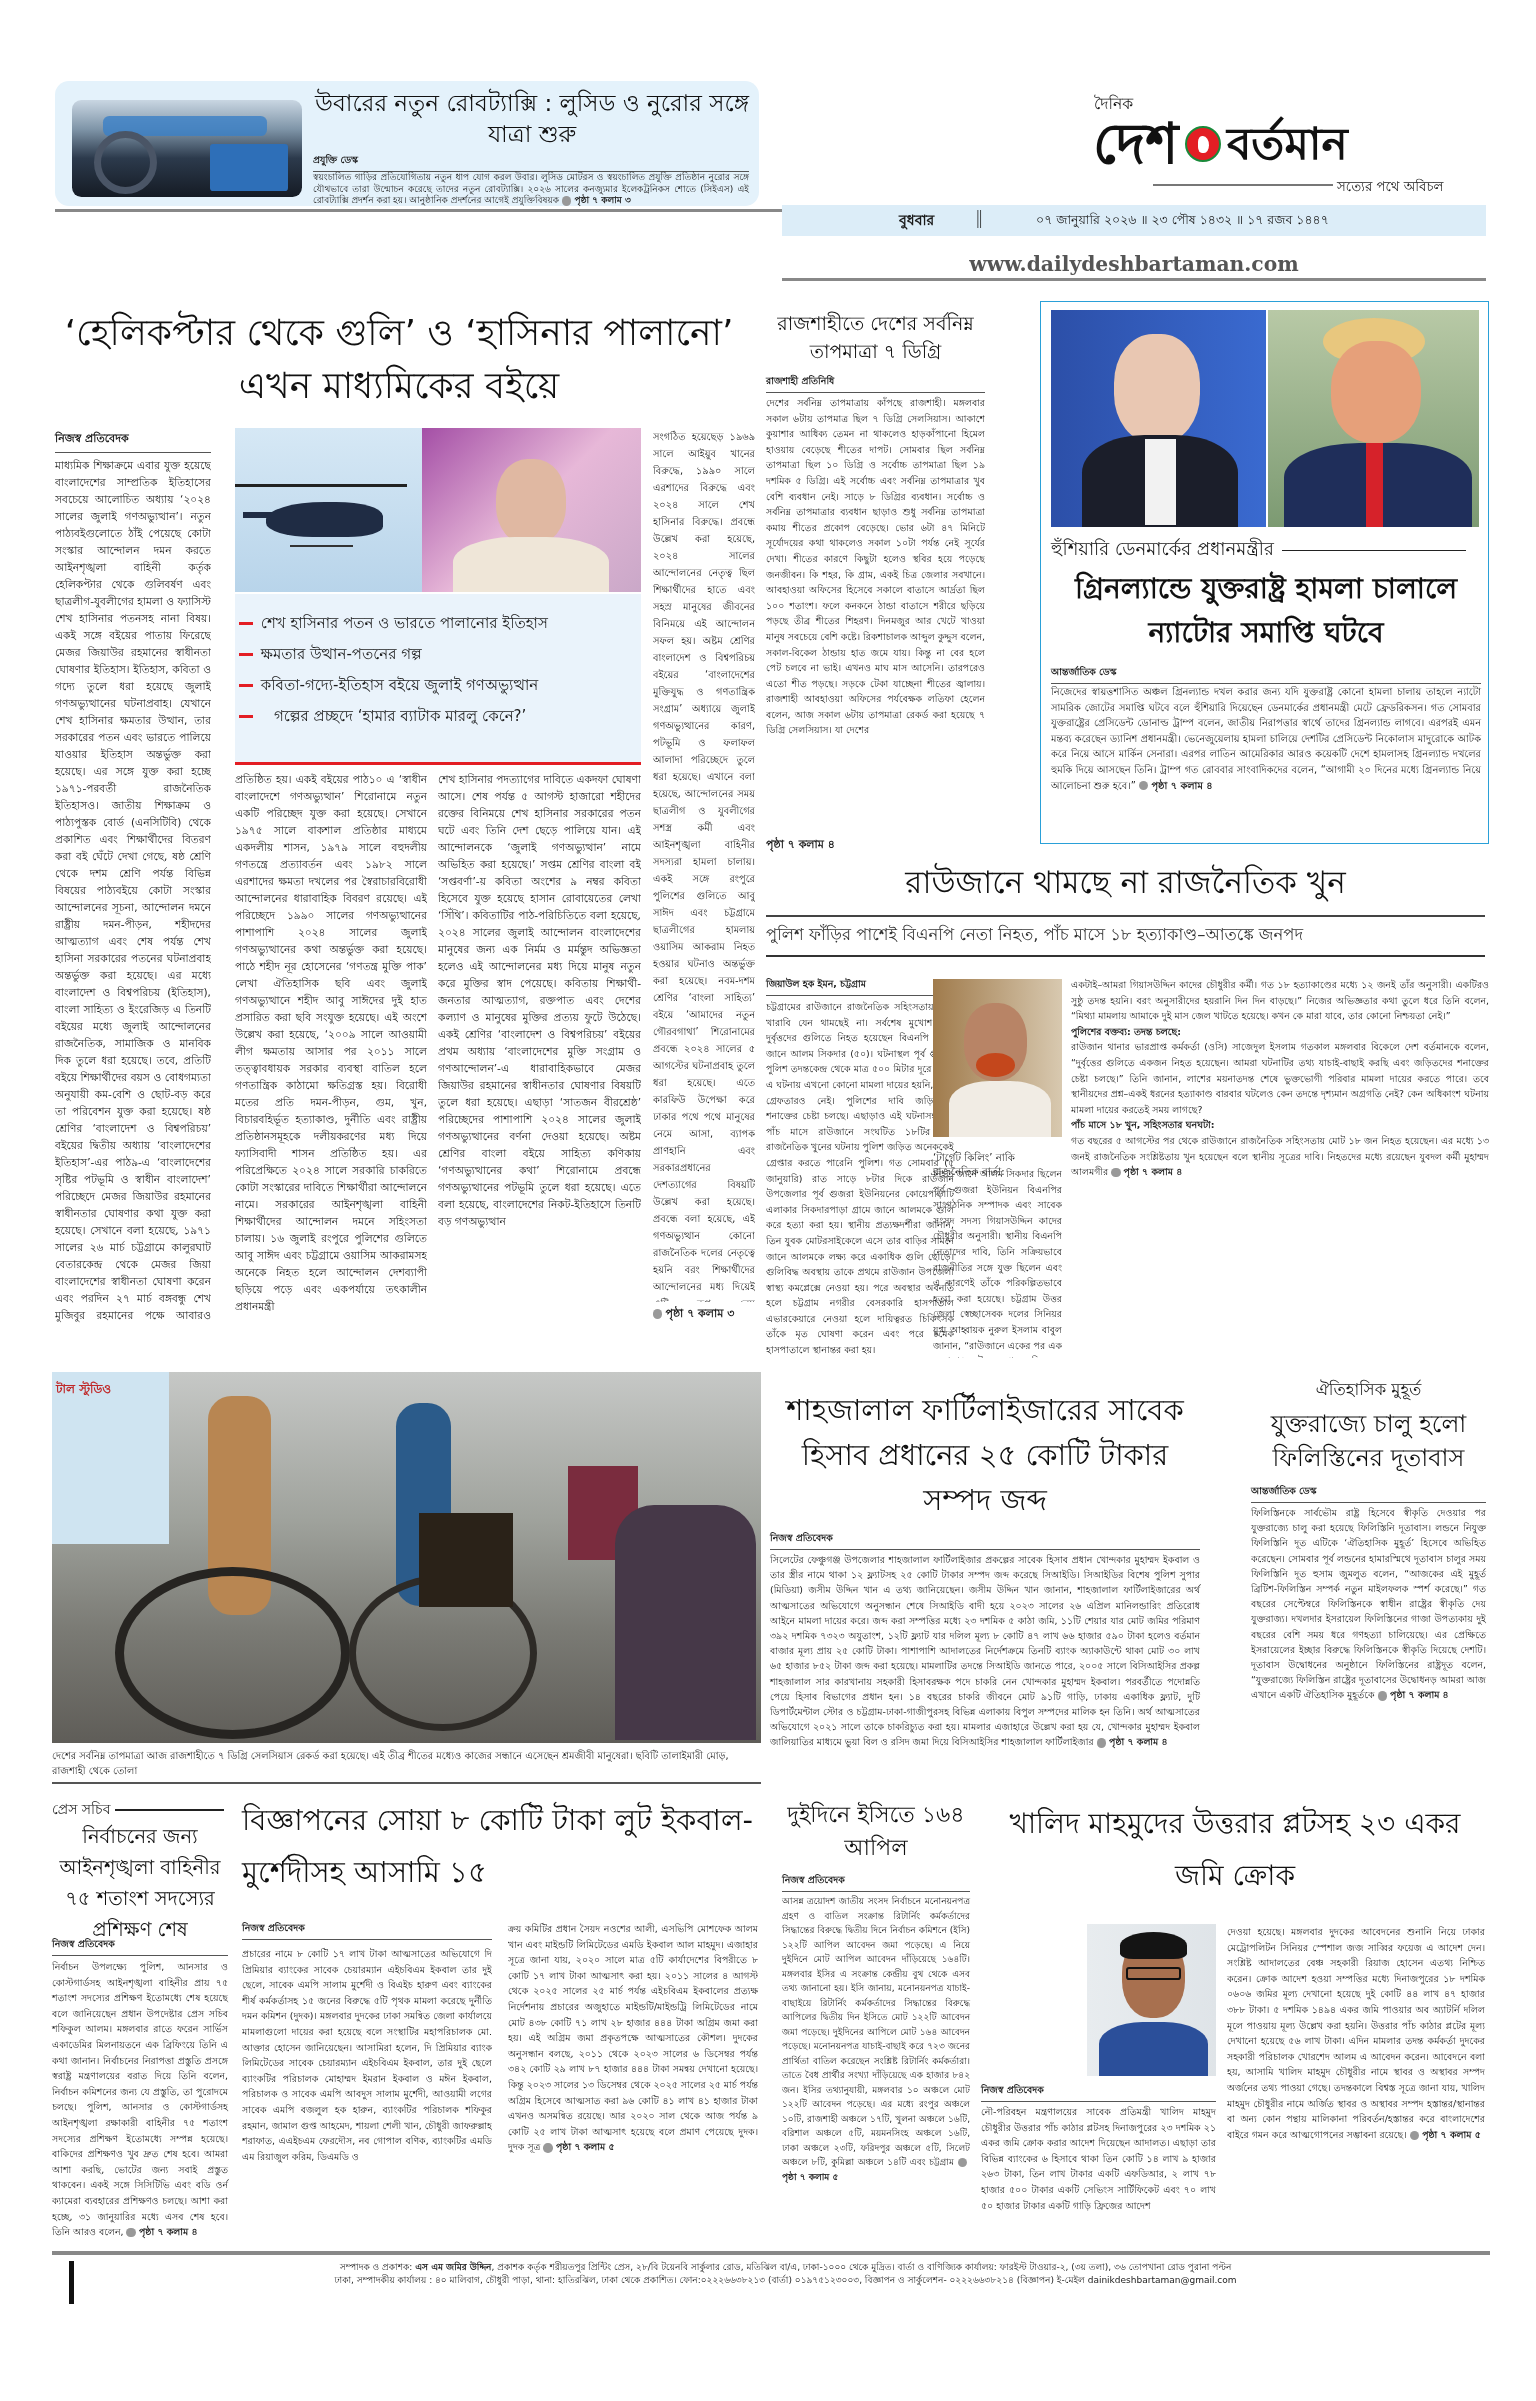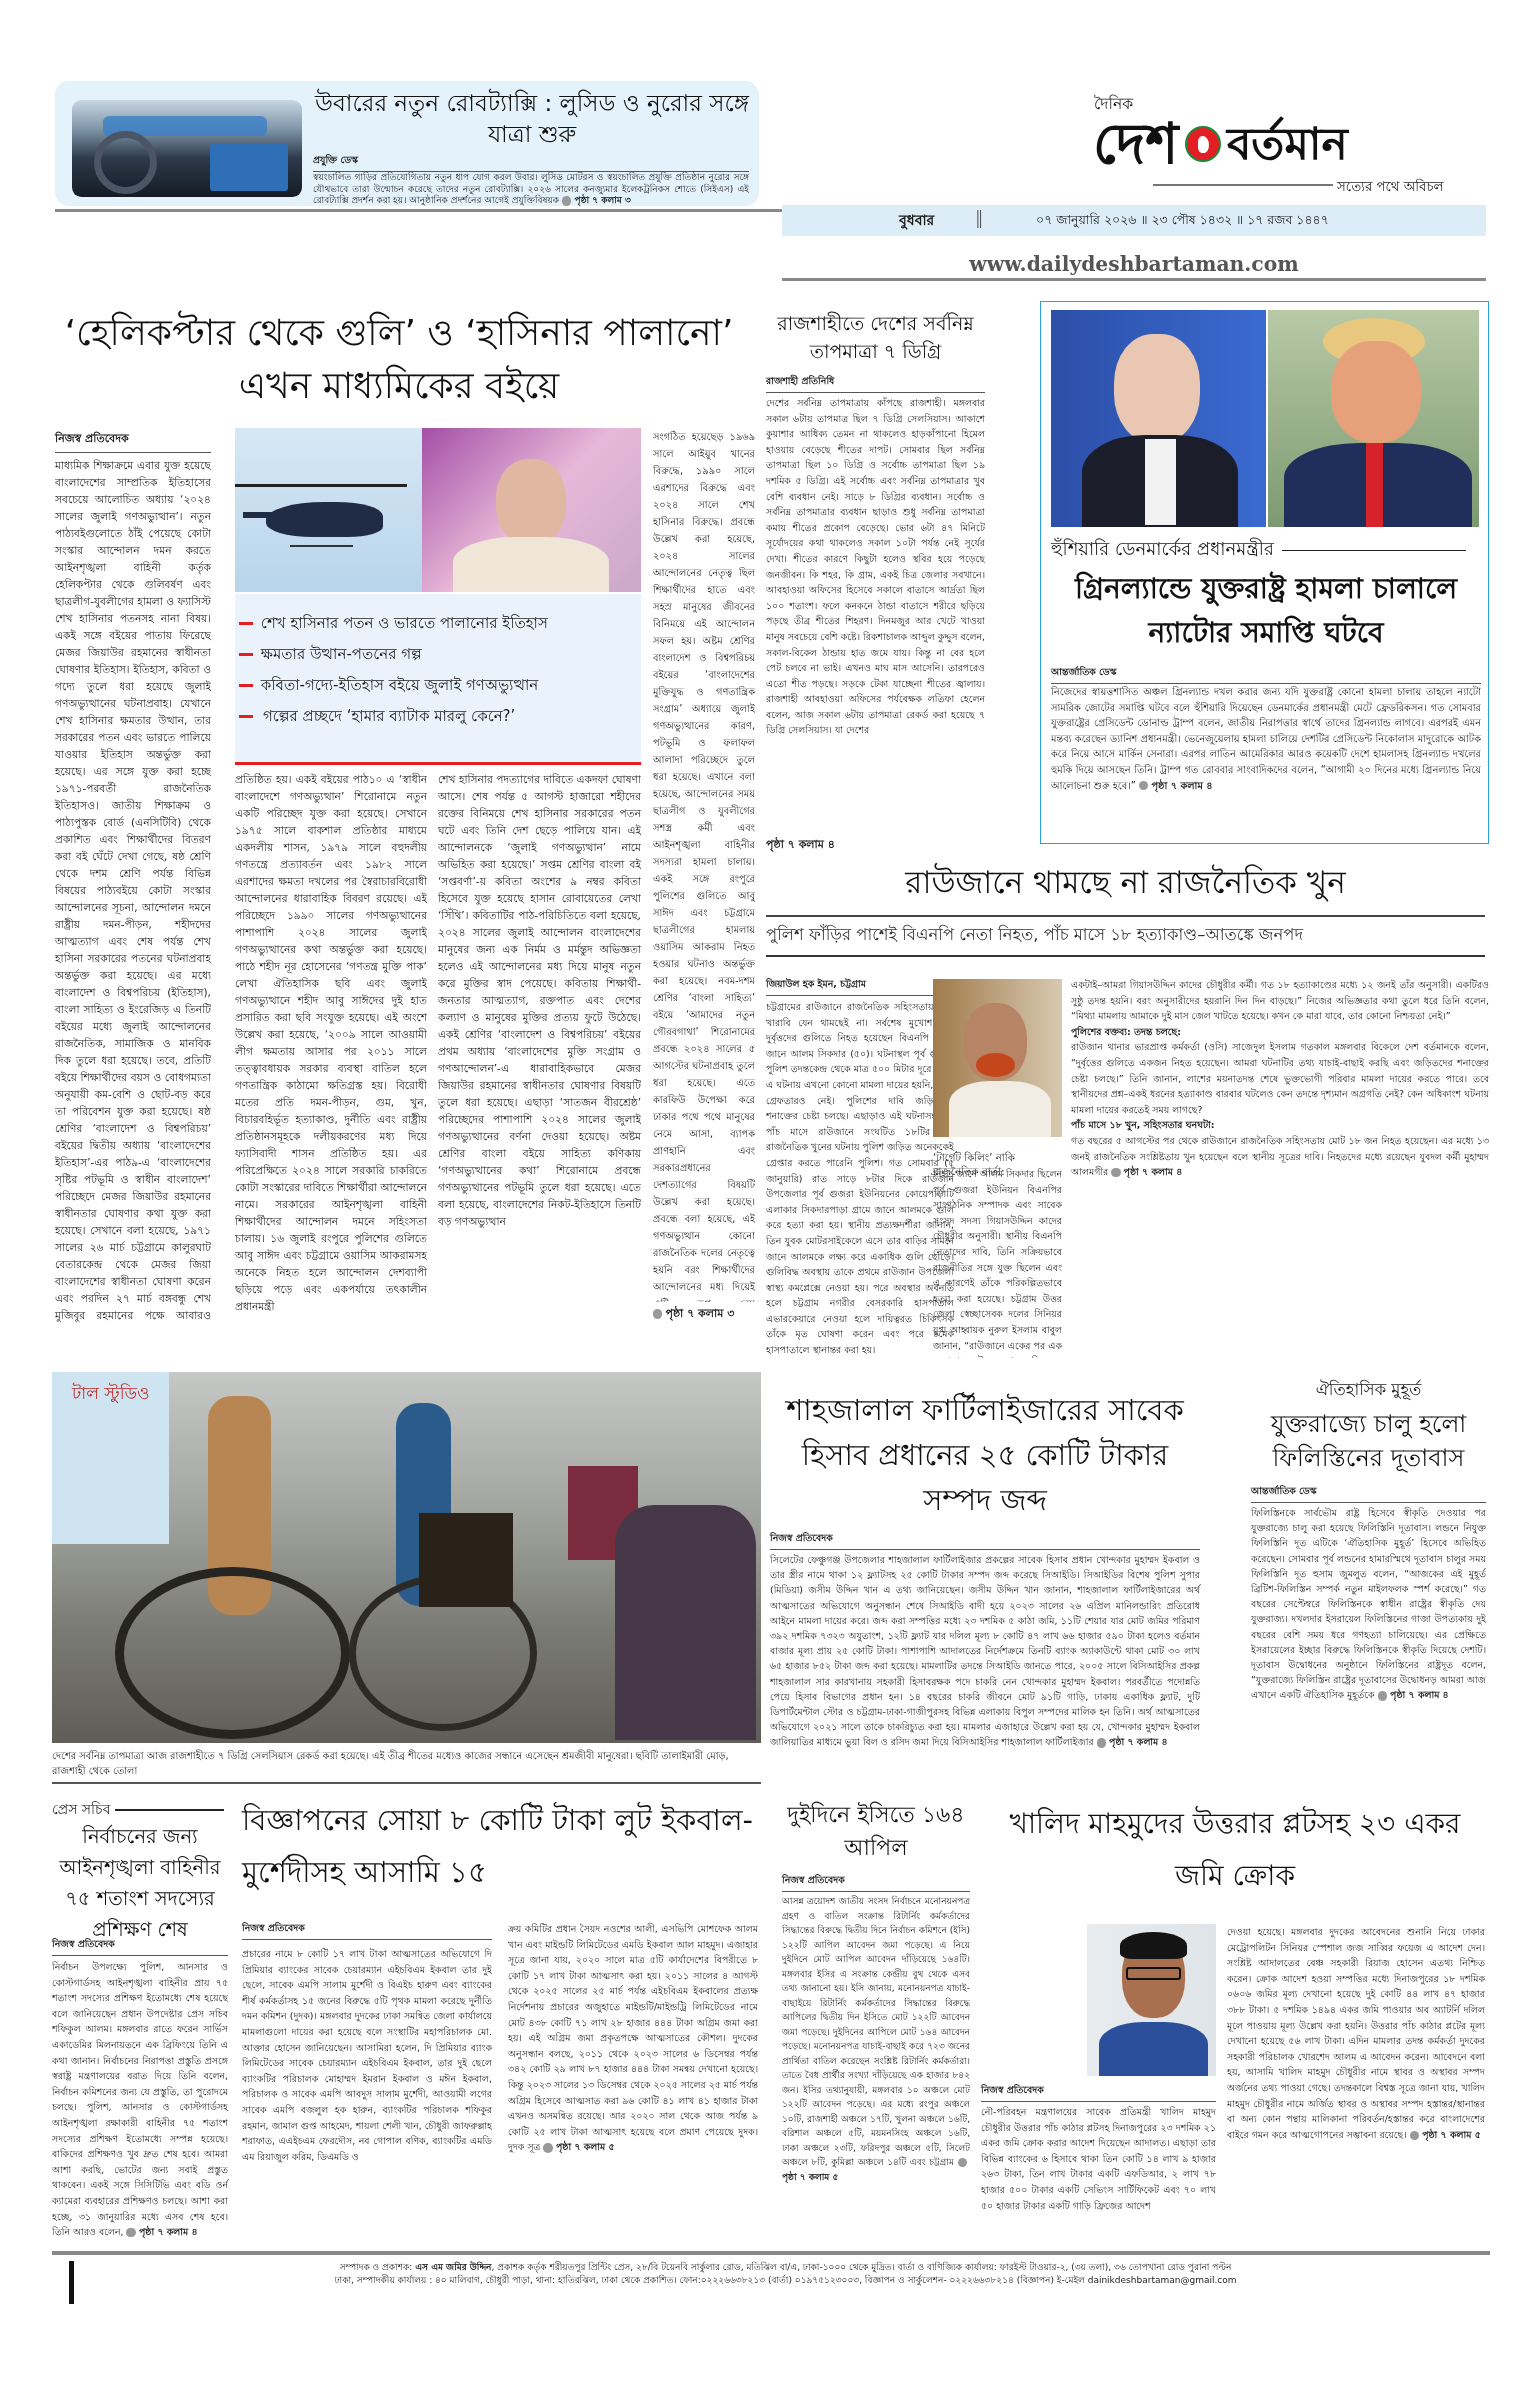--- a/index.html
+++ b/index.html
@@ -74,21 +74,21 @@
       <span>শেখ হাসিনার পতন ও ভারতে পালানোর ইতিহাস</span>
     </div>
   <div style="font-size:15px;line-height:31px;display:flex;align-items:center;gap:7.8px">
       <span style="width:14px;height:3.9px;background:#e31e24;display:inline-block"></span>
       <span>ক্ষমতার উত্থান-পতনের গল্প</span>
     </div>
   <div style="font-size:15px;line-height:31px;display:flex;align-items:center;gap:7.8px">
       <span style="width:14px;height:3.9px;background:#e31e24;display:inline-block"></span>
       <span>কবিতা-গদ্যে-ইতিহাস বইয়ে জুলাই গণঅভ্যুত্থান</span>
     </div>
-  <div style="font-size:15px;line-height:31px;display:flex;align-items:center;gap:10px">
+  <div style="font-size:15px;line-height:31px;display:flex;align-items:center;gap:21px">
       <span style="width:14px;height:3.9px;background:#e31e24;display:inline-block"></span>
       <span>গল্পের প্রচ্ছদে ‘হামার ব্যাটাক মারলু কেনে?’</span>
     </div>
 </div>
 <div class="abs" style="left:235px;top:762px;width:406px;height:3.1px;background:#e31e24"></div>
 <div class="abs body" style="left:235px;top:771px;width:192px;height:555px;overflow:hidden">প্রতিষ্ঠিত হয়। একই বইয়ের পাঠ১০ এ ‘স্বাধীন বাংলাদেশে গণঅভ্যুত্থান’ শিরোনামে নতুন একটি পরিচ্ছেদ যুক্ত করা হয়েছে। সেখানে ১৯৭৫ সালে বাকশাল প্রতিষ্ঠার মাধ্যমে একদলীয় শাসন, ১৯৭৯ সালে বহুদলীয় গণতন্ত্রে প্রত্যাবর্তন এবং ১৯৮২ সালে এরশাদের ক্ষমতা দখলের পর স্বৈরাচারবিরোধী আন্দোলনের ধারাবাহিক বিবরণ রয়েছে। এই পরিচ্ছেদে ১৯৯০ সালের গণঅভ্যুত্থানের পাশাপাশি ২০২৪ সালের জুলাই গণঅভ্যুত্থানের কথা অন্তর্ভুক্ত করা হয়েছে। পাঠে শহীদ নূর হোসেনের ‘গণতন্ত্র মুক্তি পাক’ লেখা ঐতিহাসিক ছবি এবং জুলাই গণঅভ্যুত্থানে শহীদ আবু সাঈদের দুই হাত প্রসারিত করা ছবি সংযুক্ত হয়েছে। এই অংশে উল্লেখ করা হয়েছে, ‘২০০৯ সালে আওয়ামী লীগ ক্ষমতায় আসার পর ২০১১ সালে তত্ত্বাবধায়ক সরকার ব্যবস্থা বাতিল হলে গণতান্ত্রিক কাঠামো ক্ষতিগ্রস্ত হয়। বিরোধী মতের প্রতি দমন-পীড়ন, গুম, খুন, বিচারবহির্ভূত হত্যাকাণ্ড, দুর্নীতি এবং রাষ্ট্রীয় প্রতিষ্ঠানসমূহকে দলীয়করণের মধ্য দিয়ে ফ্যাসিবাদী শাসন প্রতিষ্ঠিত হয়। এর পরিপ্রেক্ষিতে ২০২৪ সালে সরকারি চাকরিতে কোটা সংস্কারের দাবিতে শিক্ষার্থীরা আন্দোলনে নামে। সরকারের আইনশৃঙ্খলা বাহিনী শিক্ষার্থীদের আন্দোলন দমনে সহিংসতা চালায়। ১৬ জুলাই রংপুরে পুলিশের গুলিতে আবু সাঈদ এবং চট্টগ্রামে ওয়াসিম আকরামসহ অনেকে নিহত হলে আন্দোলন দেশব্যাপী ছড়িয়ে পড়ে এবং একপর্যায়ে তৎকালীন প্রধানমন্ত্রী</div>
 <div class="abs body" style="left:438px;top:771px;width:203px;height:555px;overflow:hidden">শেখ হাসিনার পদত্যাগের দাবিতে একদফা ঘোষণা আসে। শেষ পর্যন্ত ৫ আগস্ট হাজারো শহীদের রক্তের বিনিময়ে শেখ হাসিনার সরকারের পতন ঘটে এবং তিনি দেশ ছেড়ে পালিয়ে যান। এই আন্দোলনকে ‘জুলাই গণঅভ্যুত্থান’ নামে অভিহিত করা হয়েছে।’ সপ্তম শ্রেণির বাংলা বই ‘সপ্তবর্ণা’-য় কবিতা অংশের ৯ নম্বর কবিতা হিসেবে যুক্ত হয়েছে হাসান রোবায়েতের লেখা ‘সিঁথি’। কবিতাটির পাঠ-পরিচিতিতে বলা হয়েছে, ২০২৪ সালের জুলাই আন্দোলন বাংলাদেশের মানুষের জন্য এক নির্মম ও মর্মন্তুদ অভিজ্ঞতা হলেও এই আন্দোলনের মধ্য দিয়ে মানুষ নতুন করে মুক্তির স্বাদ পেয়েছে। কবিতায় শিক্ষার্থী-জনতার আত্মত্যাগ, রক্তপাত এবং দেশের কল্যাণ ও মানুষের মুক্তির প্রত্যয় ফুটে উঠেছে। একই শ্রেণির ‘বাংলাদেশ ও বিশ্বপরিচয়’ বইয়ের প্রথম অধ্যায় ‘বাংলাদেশের মুক্তি সংগ্রাম ও গণআন্দোলন’-এ ধারাবাহিকভাবে মেজর জিয়াউর রহমানের স্বাধীনতার ঘোষণার বিষয়টি তুলে ধরা হয়েছে। এছাড়া ‘সাতজন বীরশ্রেষ্ঠ’ পরিচ্ছেদের পাশাপাশি ২০২৪ সালের জুলাই গণঅভ্যুত্থানের বর্ণনা দেওয়া হয়েছে। অষ্টম শ্রেণির বাংলা বইয়ে সাহিত্য কণিকায় ‘গণঅভ্যুত্থানের কথা’ শিরোনামে প্রবন্ধে গণঅভ্যুত্থানের পটভূমি তুলে ধরা হয়েছে। এতে বলা হয়েছে, বাংলাদেশের নিকট-ইতিহাসে তিনটি বড় গণঅভ্যুত্থান</div>
 <div class="abs body" style="left:653px;top:428px;width:102px;height:874px;overflow:hidden;font-size:9.8px">সংগঠিত হয়েছেড় ১৯৬৯ সালে আইয়ুব খানের বিরুদ্ধে, ১৯৯০ সালে এরশাদের বিরুদ্ধে এবং ২০২৪ সালে শেখ হাসিনার বিরুদ্ধে। প্রবন্ধে উল্লেখ করা হয়েছে, ২০২৪ সালের আন্দোলনের নেতৃত্ব ছিল শিক্ষার্থীদের হাতে এবং সহস্র মানুষের জীবনের বিনিময়ে এই আন্দোলন সফল হয়। অষ্টম শ্রেণির বাংলাদেশ ও বিশ্বপরিচয় বইয়ের ‘বাংলাদেশের মুক্তিযুদ্ধ ও গণতান্ত্রিক সংগ্রাম’ অধ্যায়ে জুলাই গণঅভ্যুত্থানের কারণ, পটভূমি ও ফলাফল আলাদা পরিচ্ছেদে তুলে ধরা হয়েছে। এখানে বলা হয়েছে, আন্দোলনের সময় ছাত্রলীগ ও যুবলীগের সশস্ত্র কর্মী এবং আইনশৃঙ্খলা বাহিনীর সদস্যরা হামলা চালায়। একই সঙ্গে রংপুরে পুলিশের গুলিতে আবু সাঈদ এবং চট্টগ্রামে ছাত্রলীগের হামলায় ওয়াসিম আকরাম নিহত হওয়ার ঘটনাও অন্তর্ভুক্ত করা হয়েছে। নবম-দশম শ্রেণির ‘বাংলা সাহিত্য’ বইয়ে ‘আমাদের নতুন গৌরবগাথা’ শিরোনামের প্রবন্ধে ২০২৪ সালের ৫ আগস্টের ঘটনাপ্রবাহ তুলে ধরা হয়েছে। এতে কারফিউ উপেক্ষা করে ঢাকার পথে পথে মানুষের নেমে আসা, ব্যাপক প্রাণহানি এবং সরকারপ্রধানের দেশত্যাগের বিষয়টি উল্লেখ করা হয়েছে। প্রবন্ধে বলা হয়েছে, এই গণঅভ্যুত্থান কোনো রাজনৈতিক দলের নেতৃত্বে হয়নি বরং শিক্ষার্থীদের আন্দোলনের মধ্য দিয়েই এটি রূপ নেয় গণঅভ্যুত্থানে। এছাড়া, নবম-দশম শ্রেণির ইংরেজি বই ‘উহমষরংয ঋড়ৎ এড়ফধু’-এর ১৬ নম্বর অধ্যায়ে যুক্ত হয়েছে ‘এৎধভভরঃর’ শিরোনামে একটি নতুন অধ্যায়। সেখানে বাংলাদেশের বিভিন্ন আন্দোলনে গ্রাফিতির ভূমিকা তুলে ধরা হয়েছে। পর্যায়ক্রমে ১৬ বৈষম্যবিরোধী ছাত্র আন্দোলনের সাংগঠনিক</div>
 <div class="abs jump" style="left:653px;top:1305px;font-size:11px"><span class="dot"></span><span>পৃষ্ঠা ৭ কলাম ৩</span></div>
 
@@ -136,21 +136,21 @@
 <div class="abs body" style="left:1071px;top:977px;width:418px;font-size:9.4px;line-height:15.6px">
   <p>একটাই–আমরা গিয়াসউদ্দিন কাদের চৌধুরীর কর্মী। গত ১৮ হত্যাকাণ্ডের মধ্যে ১২ জনই তাঁর অনুসারী। একটিরও সুষ্ঠু তদন্ত হয়নি। বরং অনুসারীদের হয়রানি দিন দিন বাড়ছে।” নিজের অভিজ্ঞতার কথা তুলে ধরে তিনি বলেন, “মিথ্যা মামলায় আমাকে দুই মাস জেল খাটতে হয়েছে। কখন কে মারা যাবে, তার কোনো নিশ্চয়তা নেই।”</p>
   <p style="font-weight:700">পুলিশের বক্তব্য: তদন্ত চলছে:</p>
   <p>রাউজান থানার ভারপ্রাপ্ত কর্মকর্তা (ওসি) সাজেদুল ইসলাম গতকাল মঙ্গলবার বিকেলে দেশ বর্তমানকে বলেন, “দুর্বৃত্তের গুলিতে একজন নিহত হয়েছেন। আমরা ঘটনাটির তথ্য যাচাই-বাছাই করছি এবং জড়িতদের শনাক্তের চেষ্টা চলছে।” তিনি জানান, লাশের ময়নাতদন্ত শেষে ভুক্তভোগী পরিবার মামলা দায়ের করতে পারে। তবে স্থানীয়দের প্রশ্ন–একই ধরনের হত্যাকাণ্ড বারবার ঘটলেও কেন তদন্তে দৃশ্যমান অগ্রগতি নেই? কেন অধিকাংশ ঘটনায় মামলা দায়ের করতেই সময় লাগছে?</p>
   <p style="font-weight:700">পাঁচ মাসে ১৮ খুন, সহিংসতার ঘনঘটা:</p>
   <p><span>গত বছরের ৫ আগস্টের পর থেকে রাউজানে রাজনৈতিক সহিংসতায় মোট ১৮ জন নিহত হয়েছেন। এর মধ্যে ১৩ জনই রাজনৈতিক সংশ্লিষ্টতায় খুন হয়েছেন বলে স্থানীয় সূত্রের দাবি। নিহতদের মধ্যে রয়েছেন যুবদল কর্মী মুহাম্মদ আলমগীর</span> <span class="jump"><span class="dot"></span><span>পৃষ্ঠা ৭ কলাম ৪</span></span></p>
 </div>
 
 <div class="abs photo" style="left:52px;top:1372px;width:709px;height:371px;background:linear-gradient(180deg,#c6c8c6 0%,#9fa29c 40%,#7a7a74 70%,#5f5d58 100%)">
   <div class="abs" style="left:0;top:0;width:117px;height:172px;background:#cfe4f1"></div>
-  <div class="abs" style="left:20px;top:7.8px;font-size:17px;color:#c02828;font-weight:400">টাল স্টুডিও</div>
+  <div class="abs" style="left:4px;top:7.8px;font-size:12px;color:#c02828;font-weight:700">টাল স্টুডিও</div>
   <div class="abs" style="left:156px;top:23.5px;width:63px;height:219px;border-radius:23.5px;background:#b88652"></div>
   <div class="abs" style="left:344px;top:31px;width:55px;height:203px;border-radius:23.5px;background:#2b5b8a"></div>
   <div class="abs" style="left:516px;top:94px;width:70px;height:94px;background:#7a2c3e"></div>
   <div class="abs" style="left:563px;top:133px;width:141px;height:235px;border-radius:39px 39px 0 0;background:#463848"></div>
   <div class="abs" style="left:63px;top:195px;width:235px;height:172px;border-radius:50%;border:9.4px solid #262421"></div>
   <div class="abs" style="left:297px;top:203px;width:188px;height:156px;border-radius:50%;border:7.8px solid #2d2a26"></div>
   <div class="abs" style="left:367px;top:141px;width:94px;height:94px;background:#2a2218"></div>
 </div>
 <div class="abs" style="left:52px;top:1748px;width:709px;font-size:9.8px;line-height:15px;color:#222">দেশের সর্বনিম্ন তাপমাত্রা আজ রাজশাহীতে ৭ ডিগ্রি সেলসিয়াস রেকর্ড করা হয়েছে। এই তীব্র শীতের মধ্যেও কাজের সন্ধানে এসেছেন শ্রমজীবী মানুষেরা। ছবিটি তালাইমারী মোড়, রাজশাহী থেকে তোলা</div>
 <div class="abs" style="left:52px;top:1782px;width:709px;height:1.6px;background:#555"></div>

